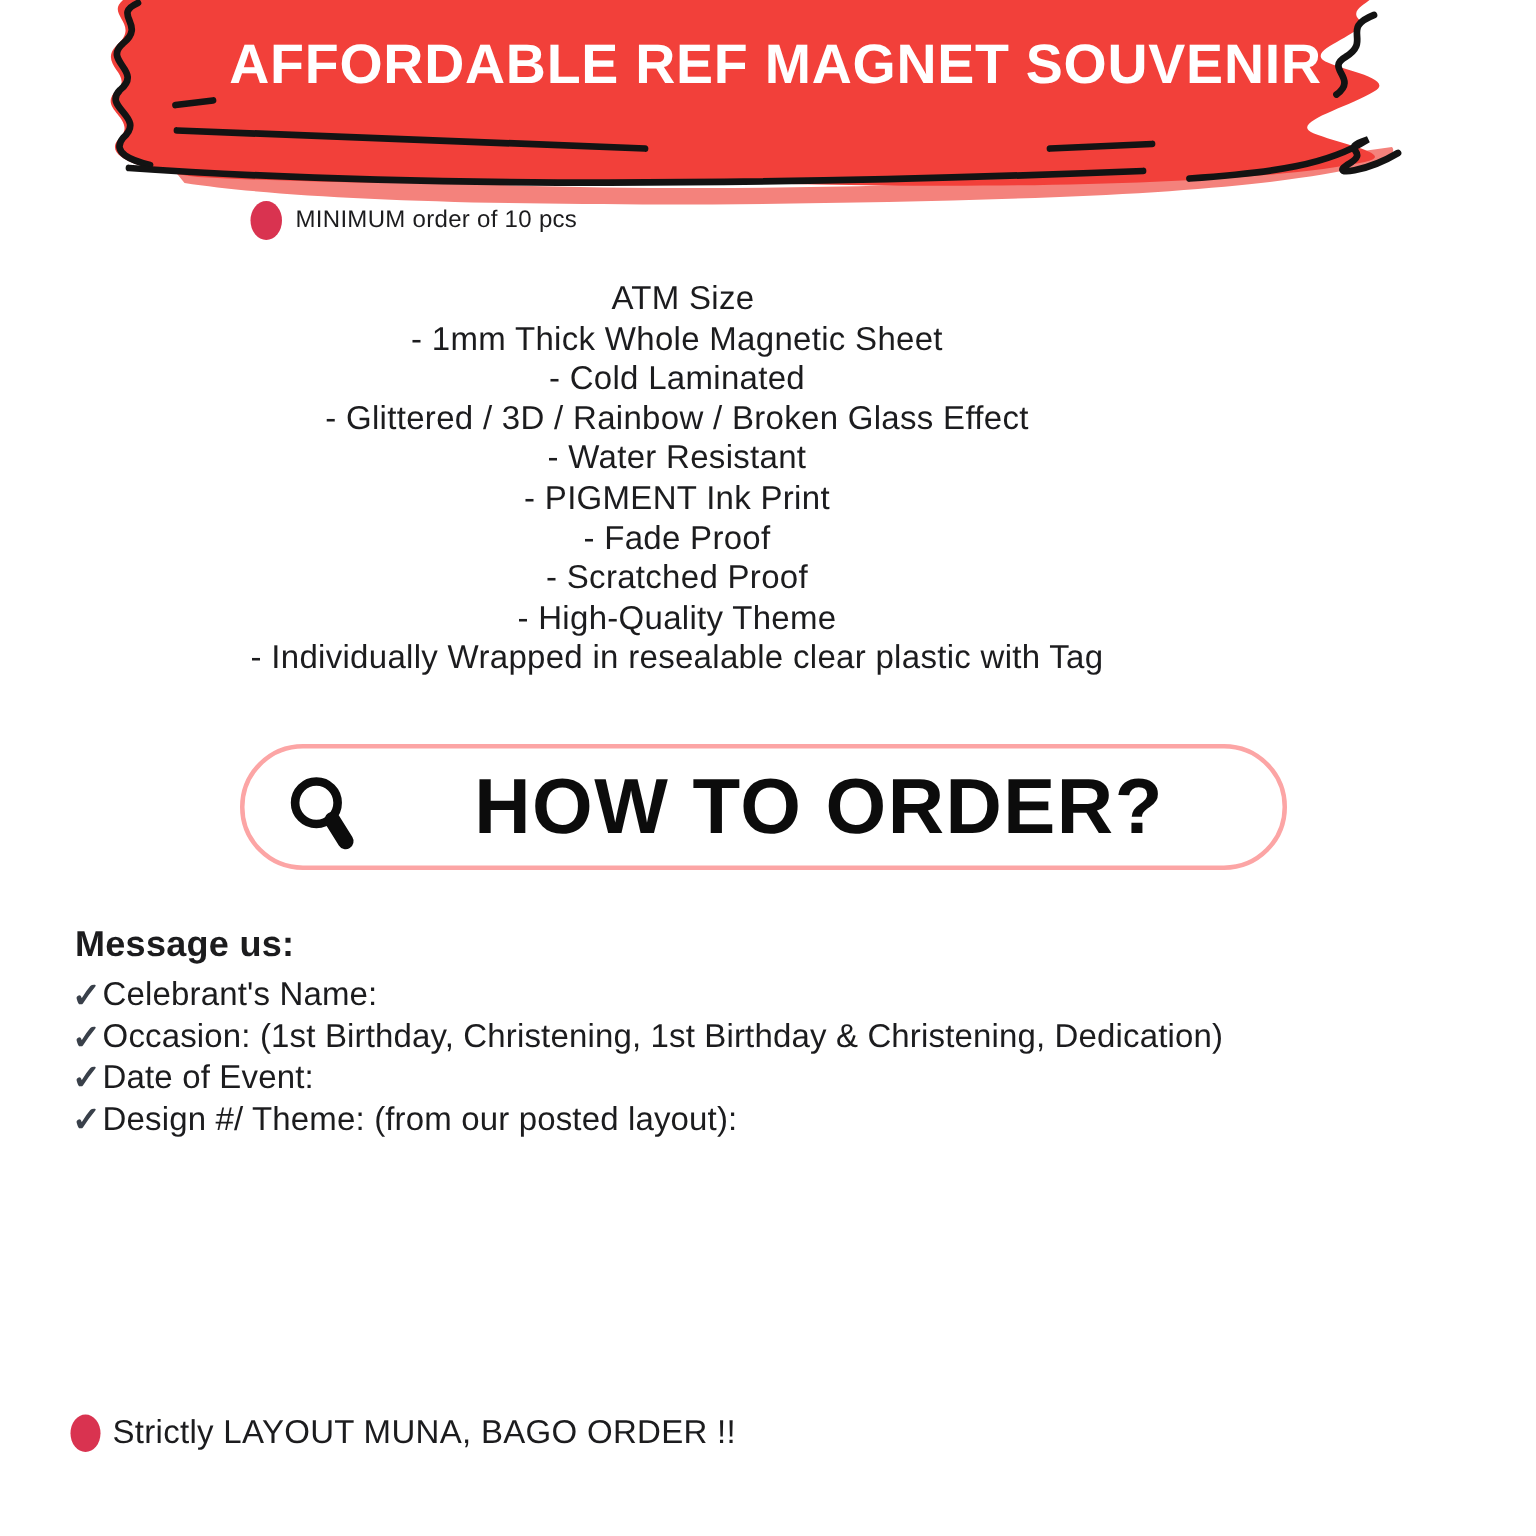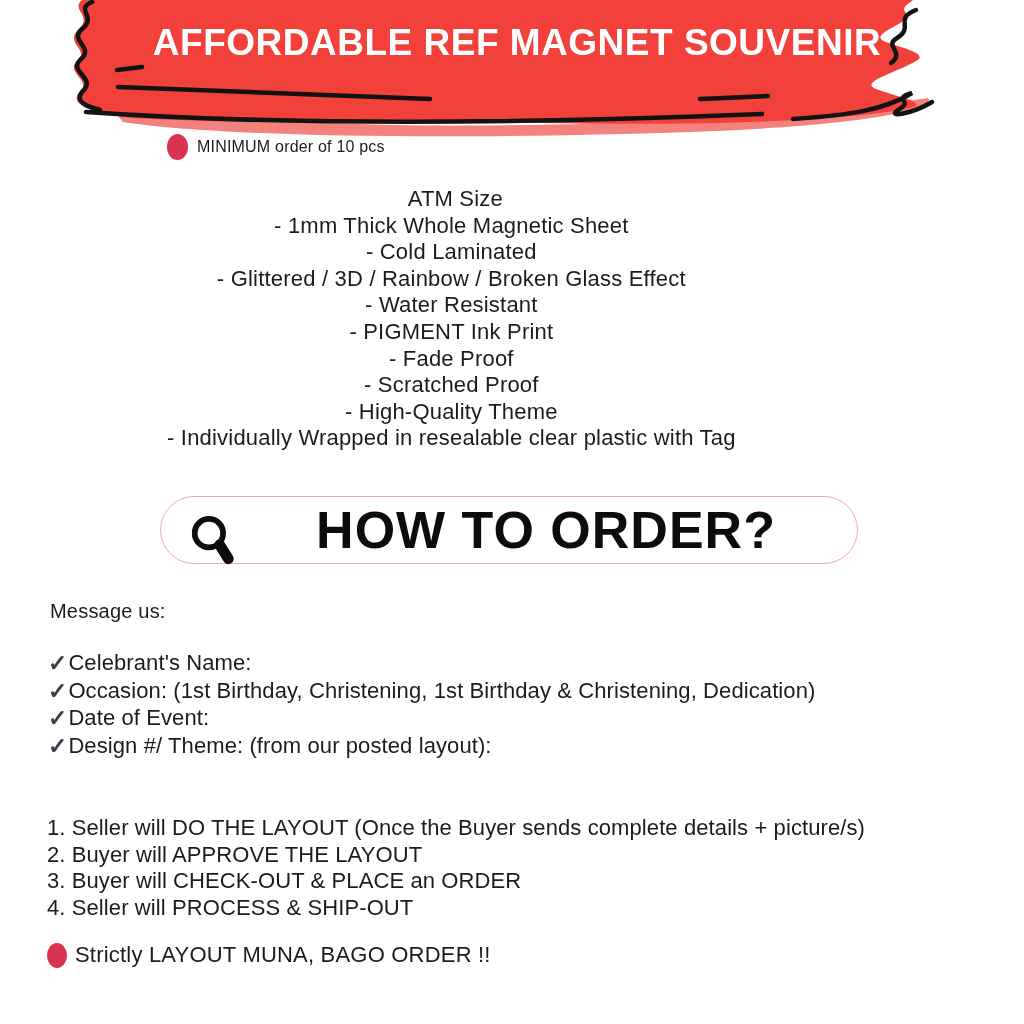--- a/index.html
+++ b/index.html
@@ -32,35 +32,35 @@
     font-size:16px; letter-spacing:0.2px;
   }
   
   .features {
     position:absolute; left:167px; top:186px;
     font-size:22px; line-height:26.6px; letter-spacing:0.2px;text-align:center;
   }
   .feat-heading { padding-left:8px; }
   
   .order-pill {
-    position:absolute; left:160px; top:496px; width:698px; height:68px;
+    position:absolute; left:160px; top:496px; width:698px; height:84px;
     box-sizing:border-box; background:#ffffff;
-    border:1px solid #fca5a5; border-radius:48px;
+    border:3px solid #fca5a5; border-radius:48px;
   }
   .mag-svg { position:absolute; left:24px; top:14px; width:62px; height:62px; }
   .pill-label {
     position:absolute; left:88px; right:14px; top:0; bottom:0;
     display:flex; align-items:center; justify-content:center;
     font-size:52px; font-weight:bold; letter-spacing:1px; color:#0c0c0c;
     white-space:nowrap;
   }
   
   .msg-heading {
-    position:absolute; left:50px; top:600px;
-    font-size:20px; letter-spacing:0.2px;
+    position:absolute; left:50px; top:616px;
+    font-size:24px; letter-spacing:0.2px;font-weight:bold;
   }
   .checklist {
     position:absolute; left:48px; top:649px;
     font-size:22px; line-height:27.5px; letter-spacing:0.1px;
   }
   .check {
     font-weight:bold; color:#39404a; font-size:23px;
     position:relative; top:1px; margin-right:1px;
   }
   
@@ -140,25 +140,19 @@
       <span class="check">✓</span><span>Occasion: (1st Birthday, Christening, 1st Birthday &amp; Christening, Dedication)</span>
     </div>
     <div class="check-line">
       <span class="check">✓</span><span>Date of Event:</span>
     </div>
     <div class="check-line">
       <span class="check">✓</span><span>Design #/ Theme: (from our posted layout):</span>
     </div>
   </div>
 
-  <div class="steps">
-    <div class="step-line">1. Seller will DO THE LAYOUT (Once the Buyer sends complete details + picture/s)</div>
-    <div class="step-line">2. Buyer will APPROVE THE LAYOUT</div>
-    <div class="step-line">3. Buyer will CHECK-OUT &amp; PLACE an ORDER</div>
-    <div class="step-line">4. Seller will PROCESS &amp; SHIP-OUT</div>
-  </div>
 
   <div class="final-note">
     <span class="dot"></span>
     <span>Strictly LAYOUT MUNA, BAGO ORDER !!</span>
   </div>
 
 </div>
 
 </body></html>

